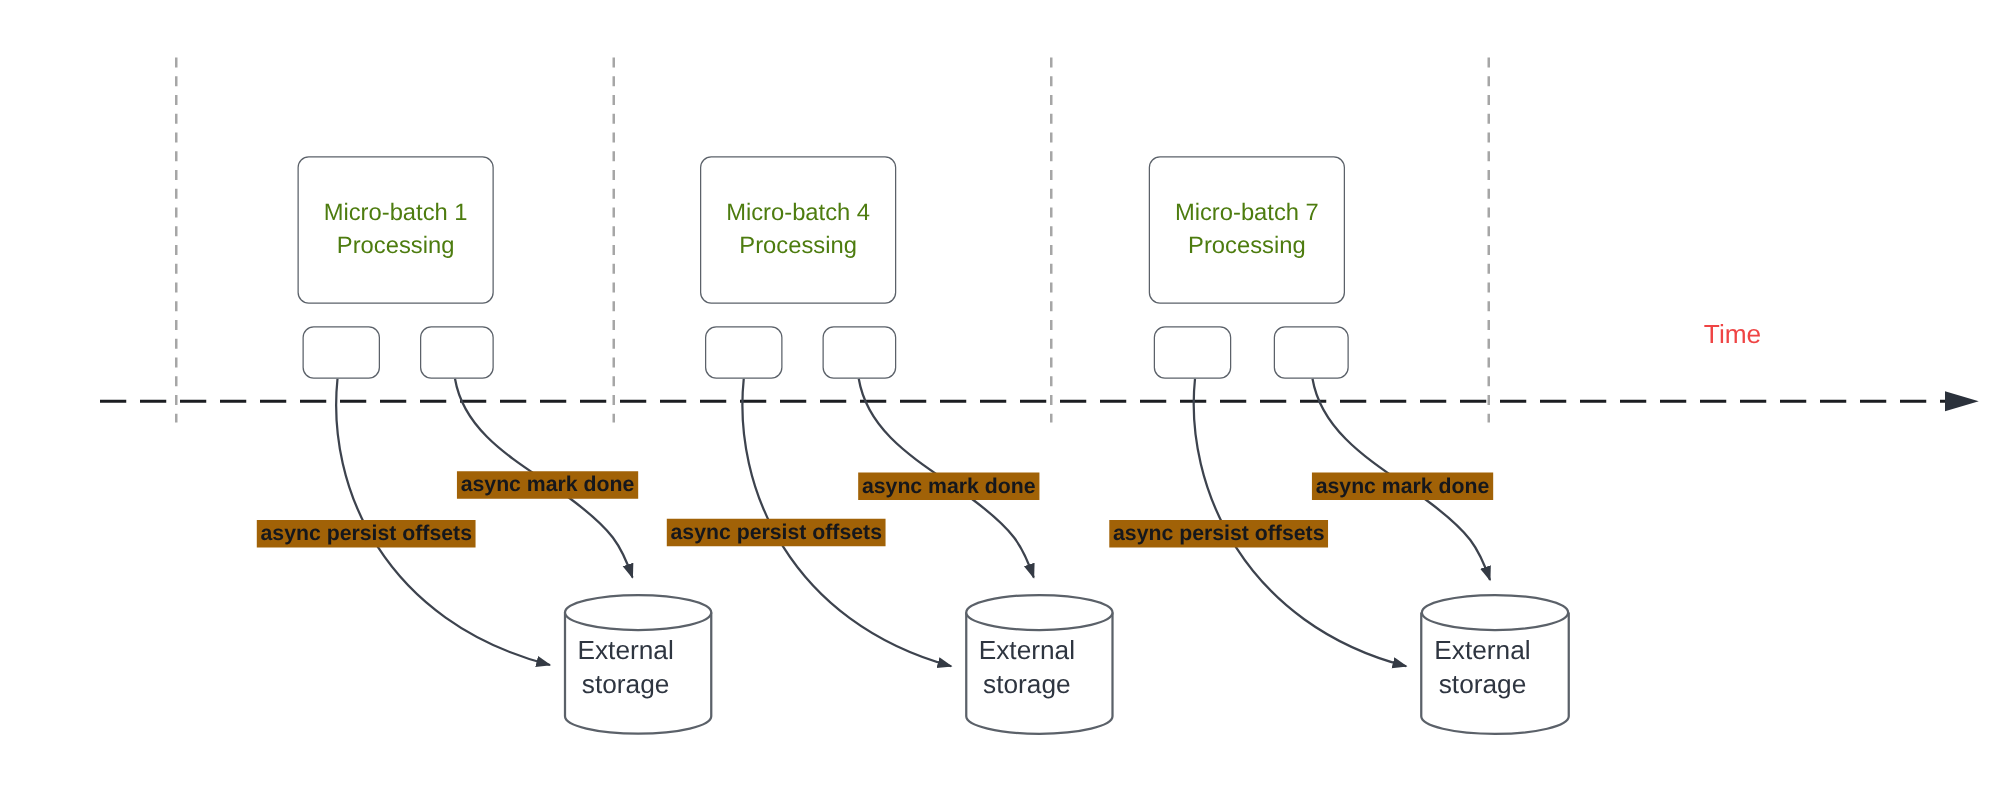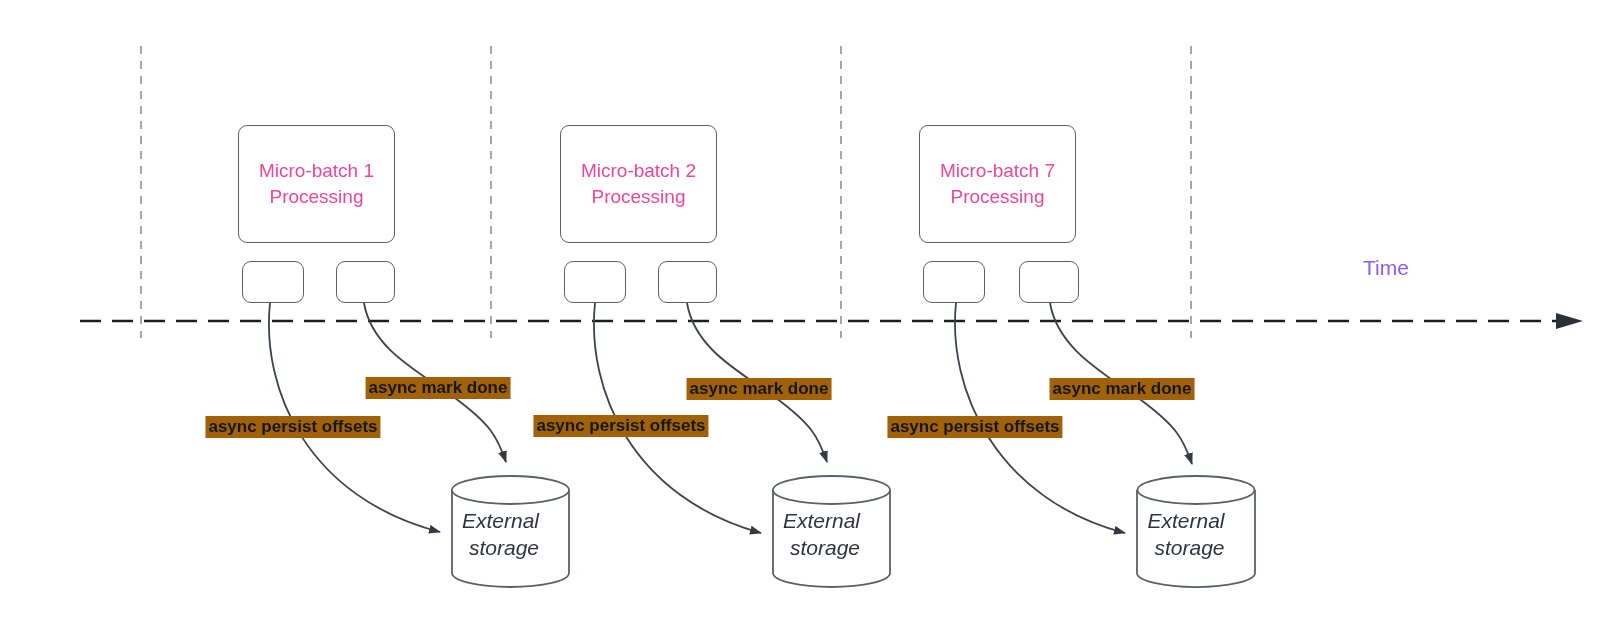--- a/index.html
+++ b/index.html
@@ -16,48 +16,47 @@
     box-sizing:border-box;
     border:1.5px solid #5b6169;
     border-radius:9px;
     background:#ffffff;
     display:flex;align-items:center;justify-content:center;
     text-align:center;
   }
   .big-box{width:157px;height:118px;}
   .small-box{width:62px;height:42px;}
   .box-label{
-    color:#ec4899;
+    color:#4d7c0f;
     font-size:19px;line-height:26px;
     white-space:pre-line;
   }
   .connector-label{
     position:absolute;
     transform:translate(-50%,-50%);
     font-size:17px;font-weight:bold;
     color:#15171c;
     background:#a16207;
     padding:1px 3px;
     white-space:nowrap;
   }
   .storage-label{
     position:absolute;
     width:97px;height:62px;
     display:flex;align-items:center;justify-content:center;
-    text-align:right;
+    text-align:center;
     color:#2e3540;
     font-size:21px;line-height:27px;
     white-space:pre-line;
-    font-style:italic;
   }
   .time-label{
     position:absolute;
     transform:translate(-50%,-50%);
     font-size:21px;
-    color:#8b5cf6;
+    color:#ef4444;
     white-space:nowrap;
   }
 </style>
 </head>
 <body>
 
 <div class="canvas">
 
   <svg class="layer" width="1600" height="642" viewBox="0 0 1600 642">
     <defs>
@@ -101,21 +100,21 @@
 Processing</span>
   </div>
   <div class="node-box small-box" style="left:242px;top:261px;"></div>
   <div class="node-box small-box" style="left:336px;top:261px;width:59px;"></div>
   <div class="connector-label" style="left:293px;top:427px;">async persist offsets</div>
   <div class="connector-label" style="left:438px;top:388px;">async mark done</div>
   <div class="storage-label" style="left:452px;top:503px;">External
 storage</div>
 
   <div class="node-box big-box" style="left:560px;top:125px;">
-    <span class="box-label">Micro-batch 2
+    <span class="box-label">Micro-batch 4
 Processing</span>
   </div>
   <div class="node-box small-box" style="left:564px;top:261px;"></div>
   <div class="node-box small-box" style="left:658px;top:261px;width:59px;"></div>
   <div class="connector-label" style="left:621px;top:426px;">async persist offsets</div>
   <div class="connector-label" style="left:759px;top:389px;">async mark done</div>
   <div class="storage-label" style="left:773px;top:503px;">External
 storage</div>
 
   <div class="node-box big-box" style="left:919px;top:125px;">

